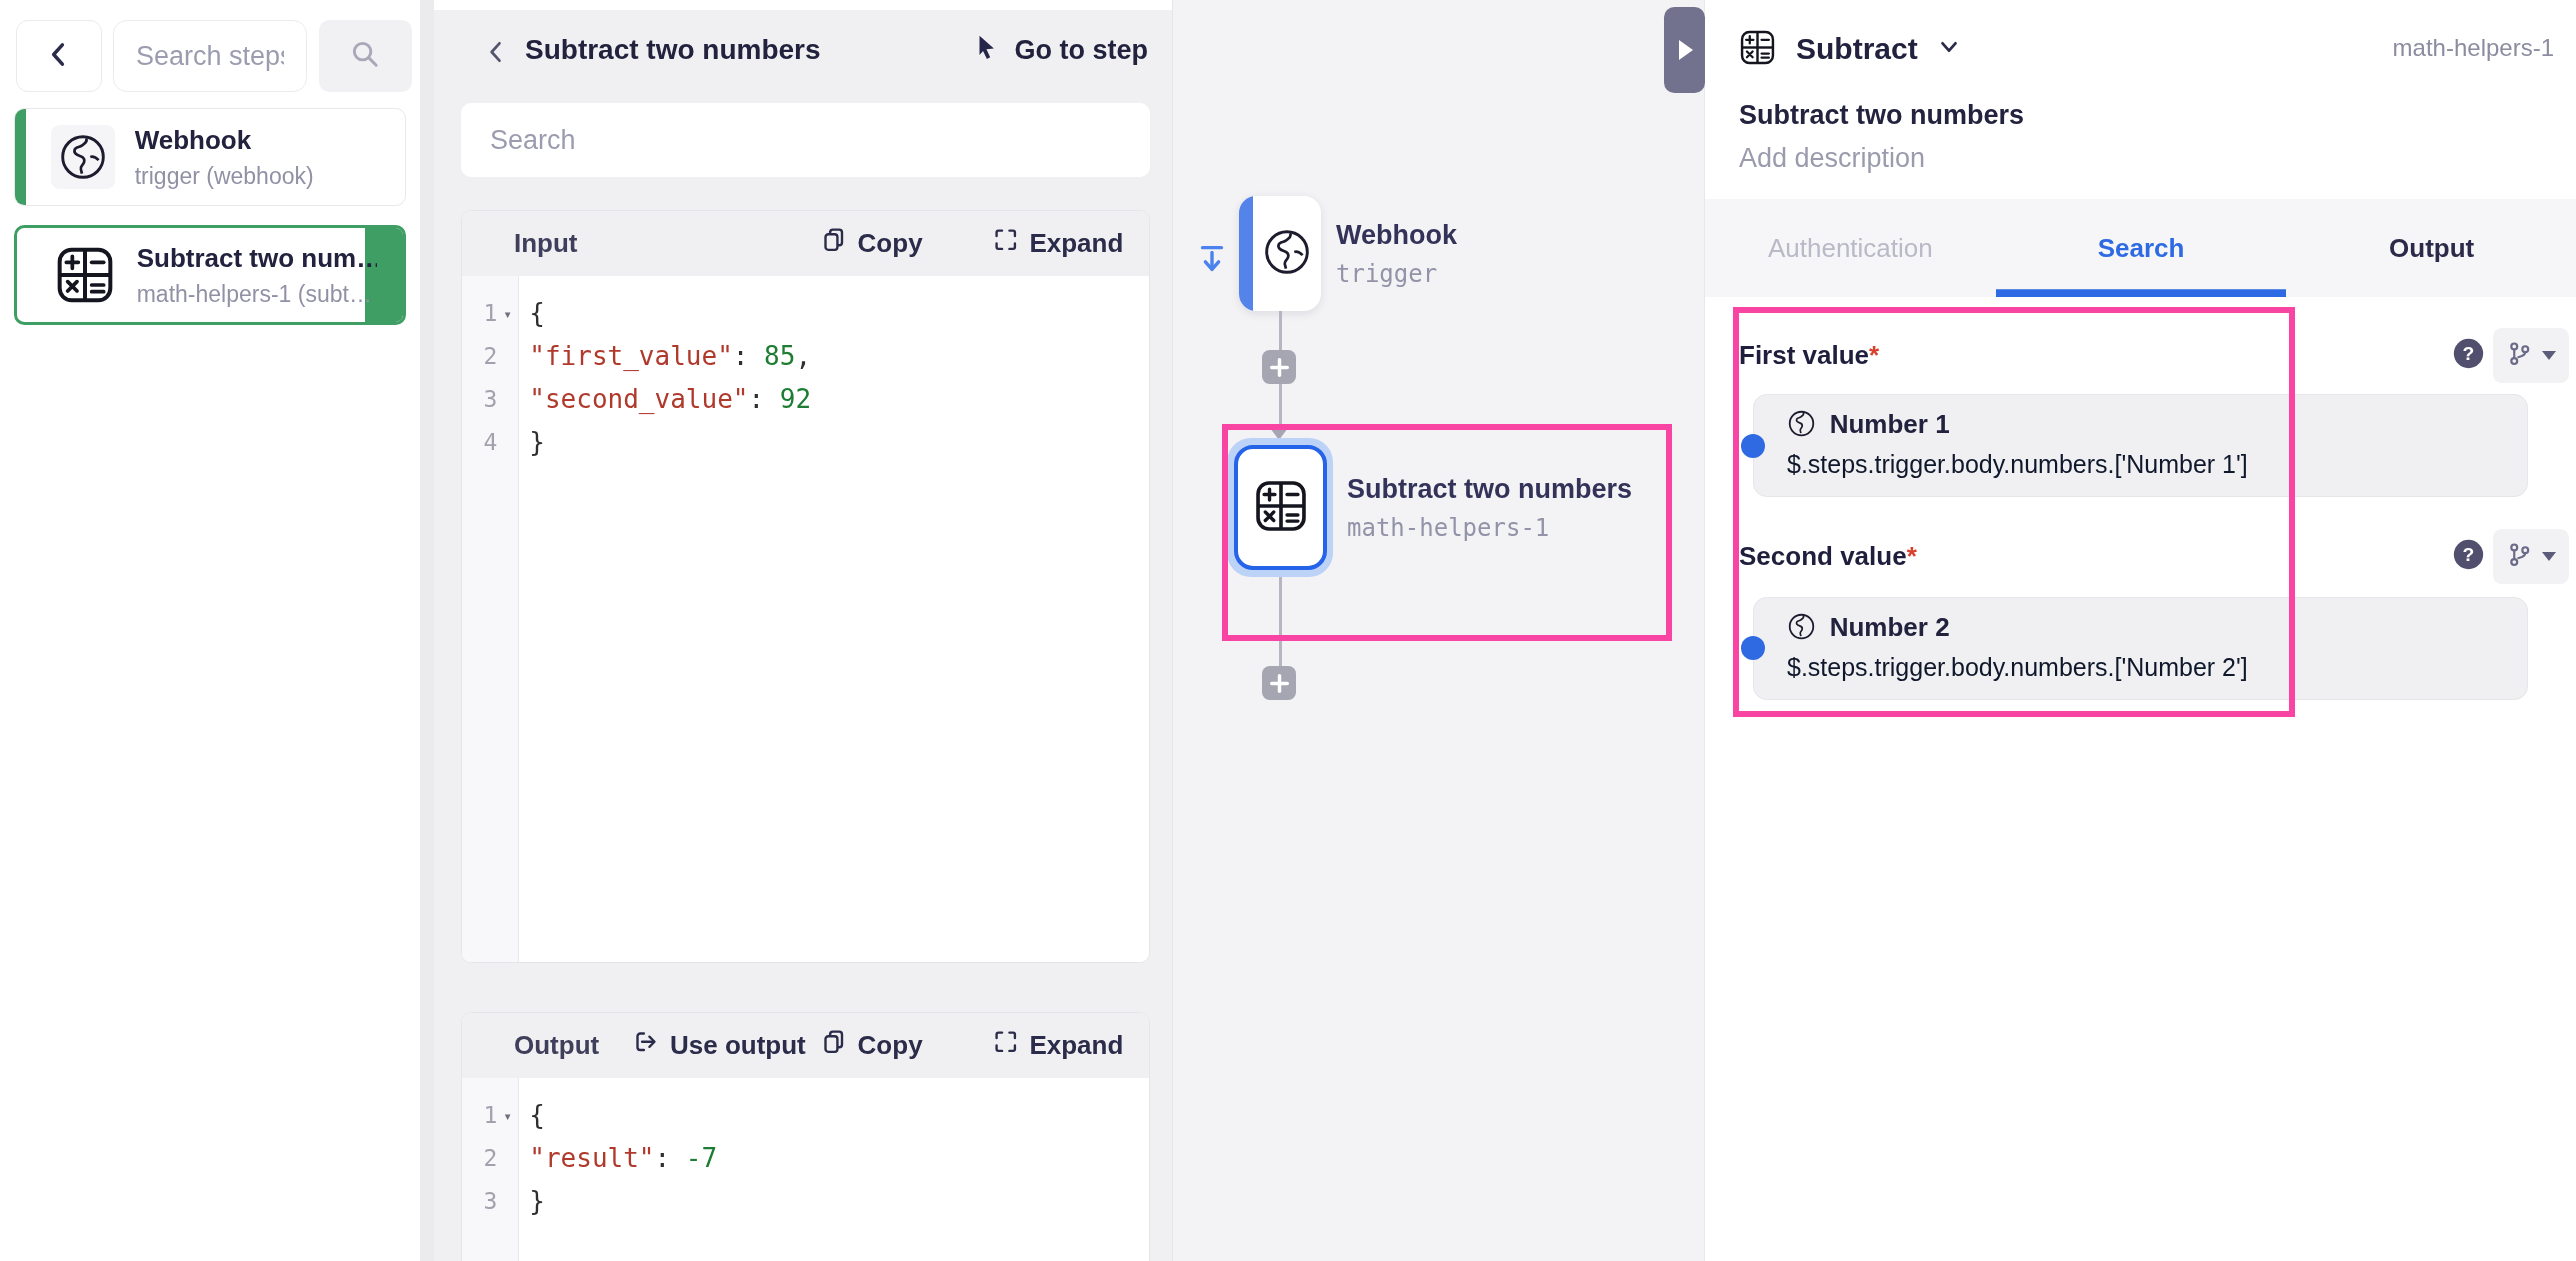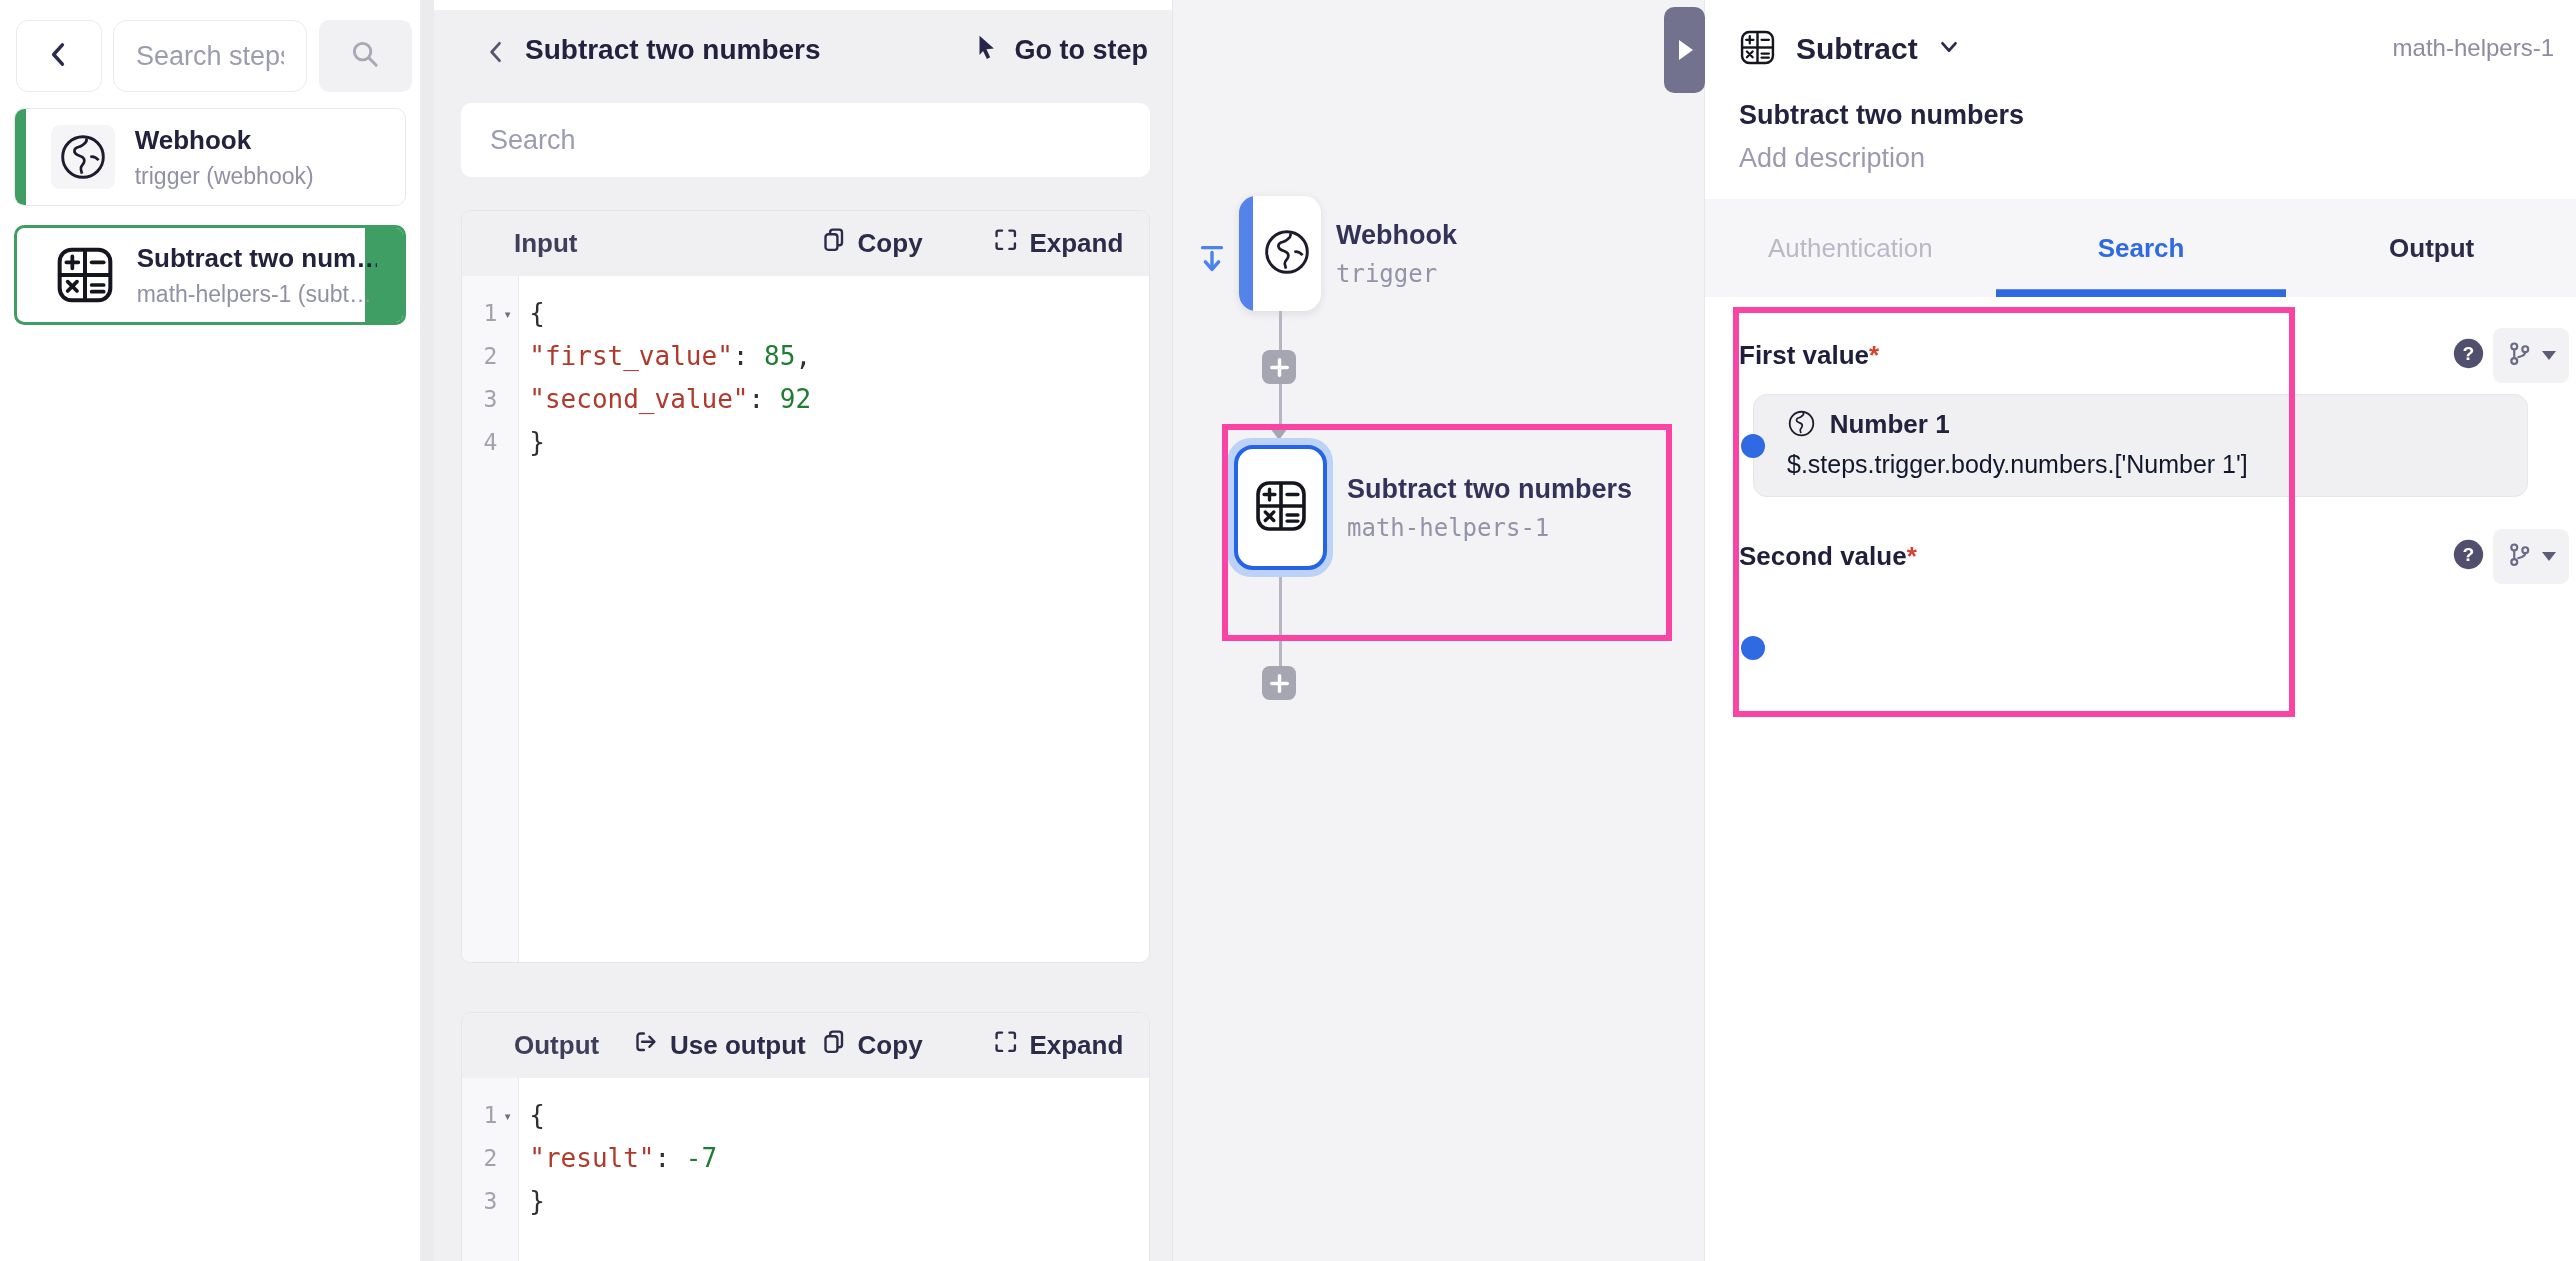--- a/index.html
+++ b/index.html
@@ -453,19 +453,31 @@
       <span>
         <svg width="27.5" height="27.5" viewBox="0 0 30 30">
             <circle cx="9" cy="7" r="3.2" fill="none" stroke="#6a6a88" stroke-width="2.4"></circle>
             <circle cx="9" cy="23" r="3.2" fill="none" stroke="#6a6a88" stroke-width="2.4"></circle>
             <circle cx="21" cy="10" r="3.2" fill="none" stroke="#6a6a88" stroke-width="2.4"></circle>
             <path d="M9 10.2v9.6 M21 13.2c0 4.5-5 4.8-8.5 5.6" fill="none" stroke="#6a6a88" stroke-width="2.4"></path>
           </svg>
       </span>
       <span class="caret-down"></span>
     </button>
+    <div class="abs pill-field field-2">
+      <div class="abs pill-line1">
+        <span>
+          <svg width="29" height="29" viewBox="0 0 48 48">
+              <circle cx="24" cy="24" r="19.5" fill="none" stroke="#1c1c2e" stroke-width="3"></circle>
+              <path d="M27 6c2 4-2 5-4 7s-6 1-7 4c-1 3 2 5 5 6s5 3 4 6-4 4-3 7l1 4" fill="none" stroke="#1c1c2e" stroke-width="2.8" stroke-linejoin="round"></path>
+            </svg>
+        </span>
+        <span class="pill-title">Number 2</span>
+      </div>
+      <div class="abs pill-path">$.steps.trigger.body.numbers.['Number 2']</div>
+    </div>
     <span class="abs blue-dot dot-2"></span>
 
     <div class="abs pink-box pink-insp"></div>
   </section>
 
 </div>
 
 
 </body></html>

